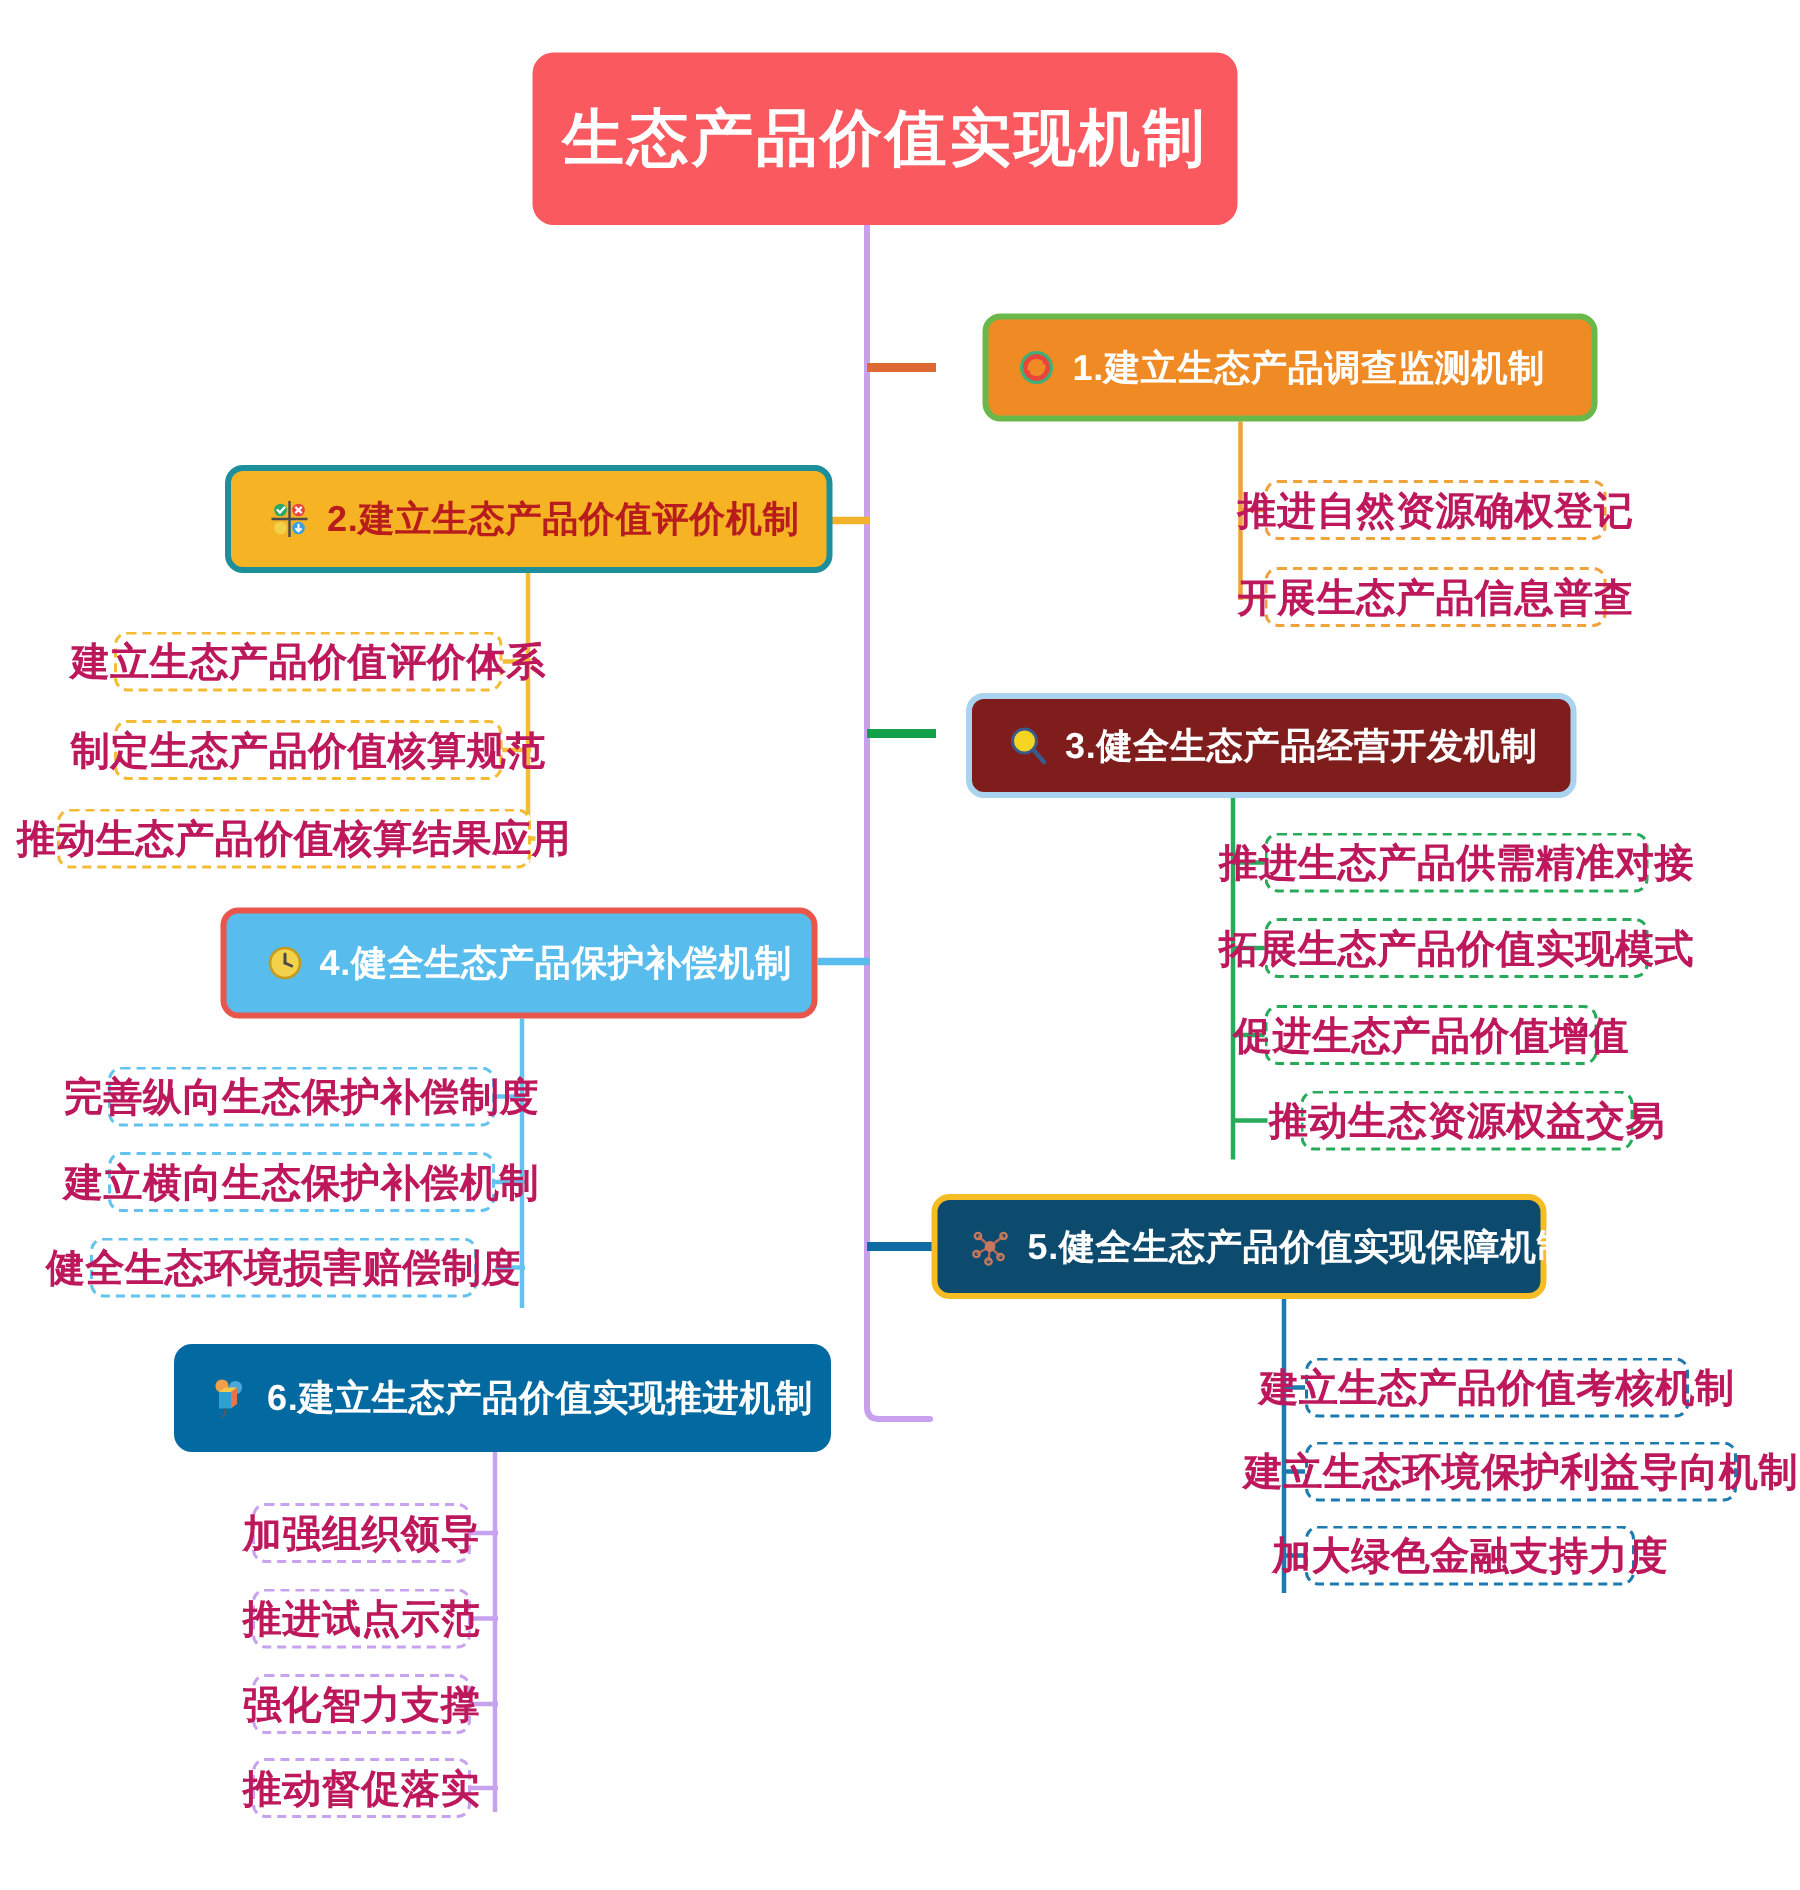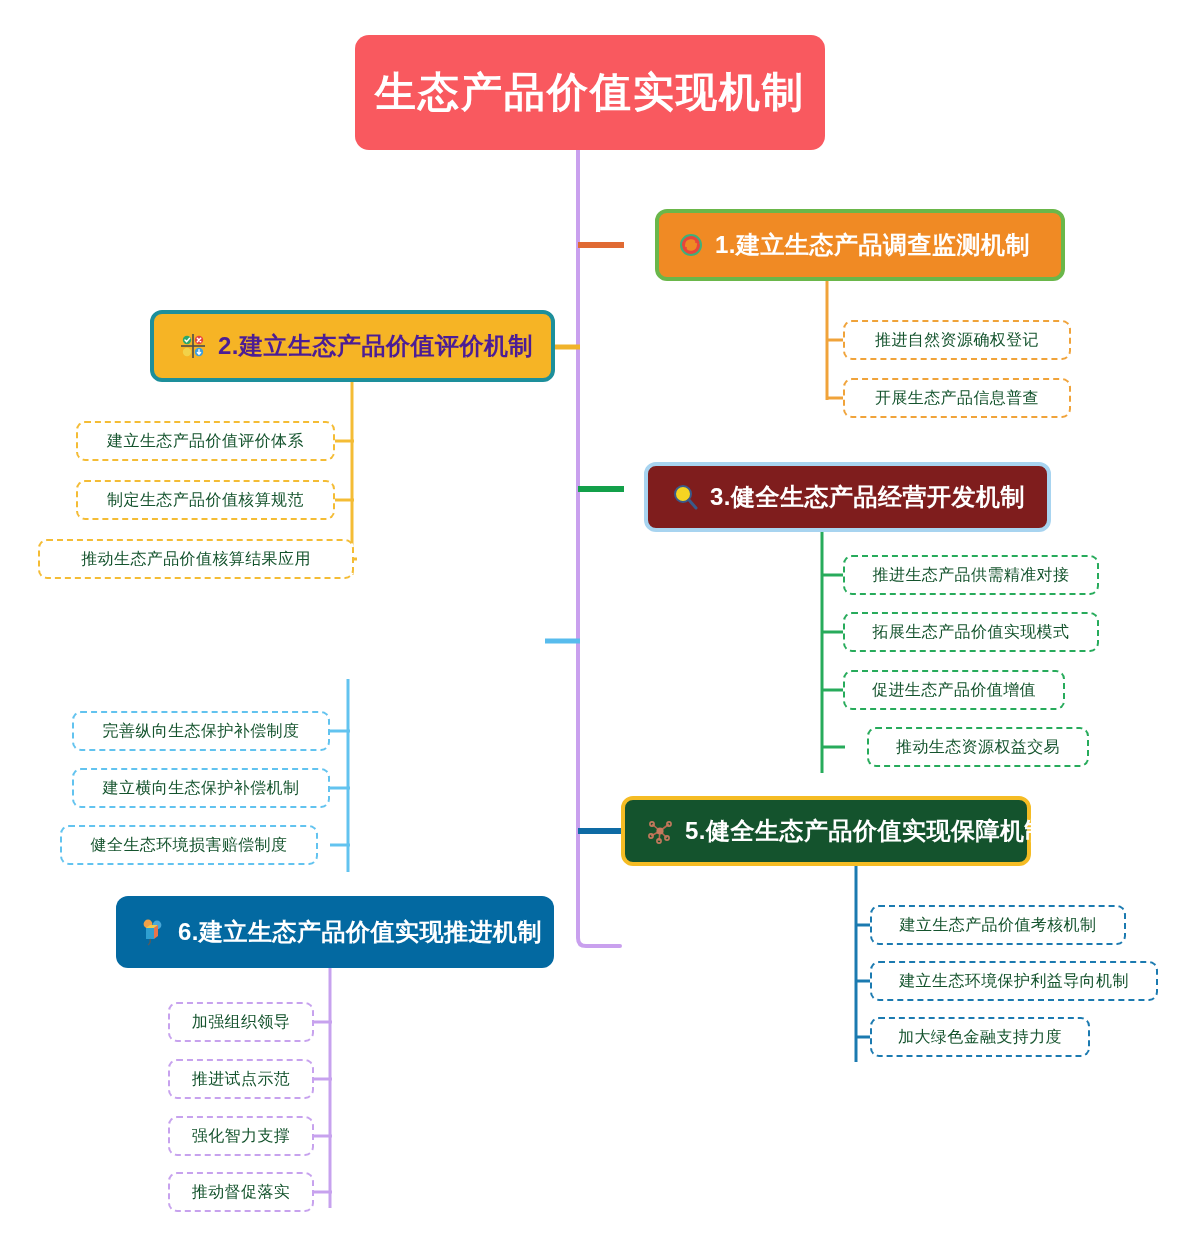--- a/index.html
+++ b/index.html
@@ -43,51 +43,51 @@
   }
   #root .lbl{color:#ffffff;font-size:41px;letter-spacing:2px;}
 
   
   .b1{left:622px;top:209px;width:410px;height:72px;
       background:#f08a24;border:4px solid #6ab74a;padding-left:18px;margin-left:33px;}
   .b1 .lbl{color:#ffffff;font-size:24px;}
 
   .b2{left:150px;top:310px;width:405px;height:72px;
       background:#f6b425;border:4px solid #1d8f9b;padding-left:24px;}
-  .b2 .lbl{color:#4c1d95;font-size:24px;}
+  .b2 .lbl{color:#b91c1c;font-size:24px;}
 
   .b3{left:622px;top:462px;width:407px;height:70px;
       background:#7f1d1d;border:4px solid #a8d4f0;padding-left:22px;margin-left:22px;}
   .b3 .lbl{color:#ffffff;font-size:24px;}
 
   .b4{left:147px;top:605px;width:398px;height:74px;
       background:#58bced;border:4px solid #e8564c;padding-left:26px;}
   .b4 .lbl{color:#ffffff;font-size:24px;}
 
   .b5{left:621px;top:796px;width:410px;height:70px;
-      background:#14532d;border:4px solid #f5bc24;padding-left:20px;}
+      background:#0c4a6e;border:4px solid #f5bc24;padding-left:20px;}
   .b5 .lbl{color:#ffffff;font-size:24px;}
 
   .b6{left:116px;top:896px;width:438px;height:72px;
       background:#0369a1;border:none;padding-left:22px;}
   .b6 .lbl{color:#ffffff;font-size:24px;}
 
   
   .leaf{
     position:absolute;box-sizing:border-box;
     display:flex;align-items:center;justify-content:center;
     background:#ffffff;
     border:2px dashed #bbb;
     border-radius:9px;
     height:40px;
     z-index:6;
     white-space:nowrap;
   }
   .leaf span{
-    color:#14532d;font-weight:normal;font-size:16px;letter-spacing:.4px;
+    color:#be185d;font-weight:bold;font-size:26px;letter-spacing:.4px;
   }
   .lf-orange{border-color:#f0a33a;}
   .lf-amber {border-color:#f4bc35;}
   .lf-green {border-color:#27ab5b;}
   .lf-blue  {border-color:#62c3ef;}
   .lf-navy  {border-color:#1b7ab0;}
   .lf-purple{border-color:#c7a2ee;}
 
   
   svg{display:block;}
@@ -208,20 +208,30 @@
   <div class="leaf lf-green" style="left:843px;top:612px;width:256px;">
     <span>拓展生态产品价值实现模式</span>
   </div>
   <div class="leaf lf-green" style="left:843px;top:670px;width:222px;">
     <span>促进生态产品价值增值</span>
   </div>
   <div class="leaf lf-green" style="left:867px;top:727px;width:222px;">
     <span>推动生态资源权益交易</span>
   </div>
 
+  <div class="node b4">
+    <span class="ico">
+      <svg width="26" height="26" viewBox="0 0 26 26">
+        <circle cx="13" cy="13" r="10" fill="#f3d24b" stroke="#c49a1f" stroke-width="1.8"></circle>
+        <line x1="13" y1="13" x2="13" y2="7" stroke="#4a4a4a" stroke-width="2" stroke-linecap="round"></line>
+        <line x1="13" y1="13" x2="17.5" y2="15" stroke="#4a4a4a" stroke-width="2" stroke-linecap="round"></line>
+      </svg>
+    </span>
+    <span class="lbl">4.健全生态产品保护补偿机制</span>
+  </div>
   <div class="leaf lf-blue" style="left:72px;top:768px;width:258px;">
     <span>建立横向生态保护补偿机制</span>
   </div>
   <div class="leaf lf-blue" style="left:72px;top:711px;width:258px;">
     <span>完善纵向生态保护补偿制度</span>
   </div>
   <div class="leaf lf-blue" style="left:60px;top:825px;width:258px;">
     <span>健全生态环境损害赔偿制度</span>
   </div>
 

